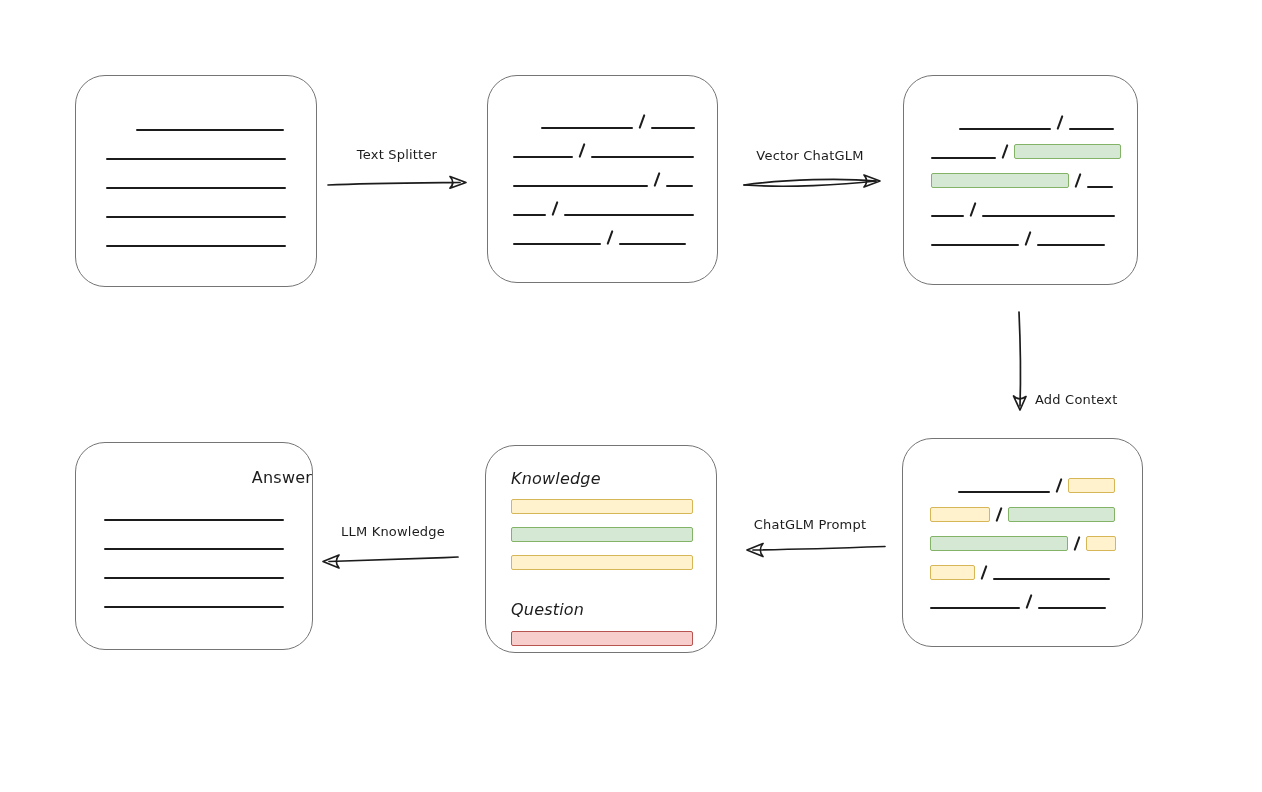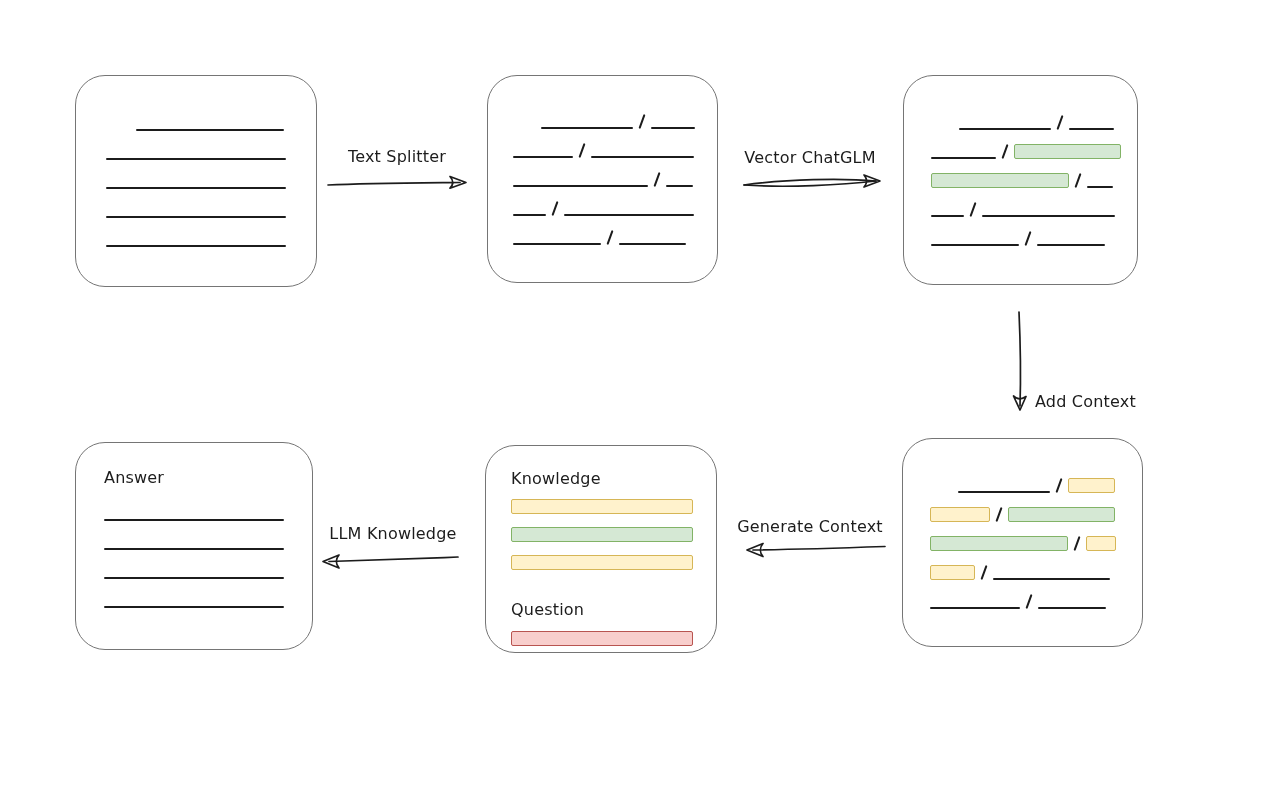--- a/index.html
+++ b/index.html
@@ -40,35 +40,35 @@
   .seg-green {
     height:15px; background:#d5e8d4; border:1.4px solid #82b366;
     border-radius:2px; flex:none;
   }
   .seg-yellow {
     height:15px; background:#fff2cc; border:1.4px solid #d6b656;
     border-radius:2px; flex:none;
   }
 
   
-  .prompt-inner { padding:22px 0 0 25px; }
+  .prompt-inner { padding:22px 0 0 25px;font-style:italic; }
   .box-label { font-size:16px; line-height:22px; letter-spacing:.2px; }
   .bars { display:flex; flex-direction:column; gap:13px; margin-top:9px; }
   .bar { width:182px; height:15px; border-radius:2px; }
   .bar.yellow { background:#fff2cc; border:1.5px solid #d6b656; }
   .bar.green  { background:#d5e8d4; border:1.5px solid #82b366; }
   .bar.red    { background:#f8cecc; border:1.5px solid #b85450; }
   .question-label { margin-top:29px; }
   .question-bars { margin-top:10px; display:flex; flex-direction:column; }
-  .answer-inner { padding:24px 0 0 28px; }
+  .answer-inner { padding:24px 0 0 28px;text-align:right; }
   .answer-rows { position:static; justify-content:flex-start; margin-top:16px; }
 
   
   .edge-label {
-    position:absolute; font-size:16px; letter-spacing:.2px;
+    position:absolute; font-size:13px; letter-spacing:.2px;
     white-space:nowrap; text-align:center;
   }
   .lbl-text-splitter  { left:327px;  top:147px; width:140px; }
   .lbl-vector-search  { left:735px;  top:148px; width:150px; }
   .lbl-add-context    { left:1035px; top:352px; width:120px; text-align:left;margin-top:40px; }
   .lbl-generate-prompt{ left:730px;  top:517px; width:160px; }
   .lbl-llm-response   { left:323px;  top:524px; width:140px; }
 
   .arrow { position:absolute; }
   .arr-text-splitter  { left:326px;  top:170px; }
@@ -238,21 +238,21 @@
           <div class="seg-row">
             <div class="seg-line" style="width: 180px;"></div>
           </div>
         </div>
     </div>
   </div>
 
   <div class="edge-label lbl-text-splitter">Text Splitter</div>
   <div class="edge-label lbl-vector-search">Vector ChatGLM</div>
   <div class="edge-label lbl-add-context">Add Context</div>
-  <div class="edge-label lbl-generate-prompt">Generate Context</div>
+  <div class="edge-label lbl-generate-prompt">ChatGLM Prompt</div>
   <div class="edge-label lbl-llm-response">LLM Knowledge</div>
 
   <div class="arrow arr-text-splitter">
     <svg width="148" height="24" viewBox="0 0 148 24">
       <path d="M2 15 C 40 13.5, 95 13, 134 12.5"></path>
       <path d="M124 6.5 L140 12.5 L124 18.2 C127.5 14.6 127.5 10.4 124 6.5 Z"></path>
     </svg>
   </div>
 
   <div class="arrow arr-vector-search">

